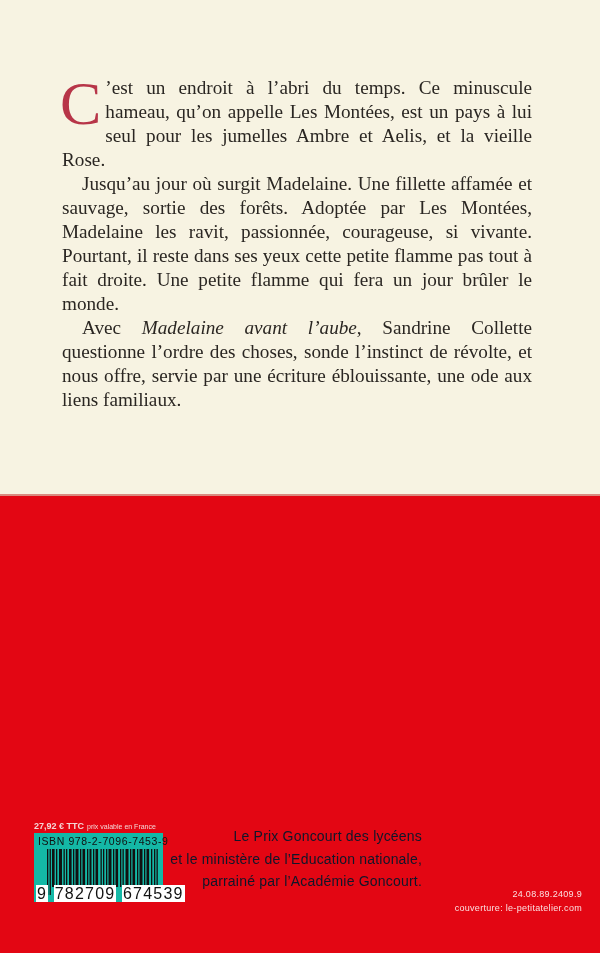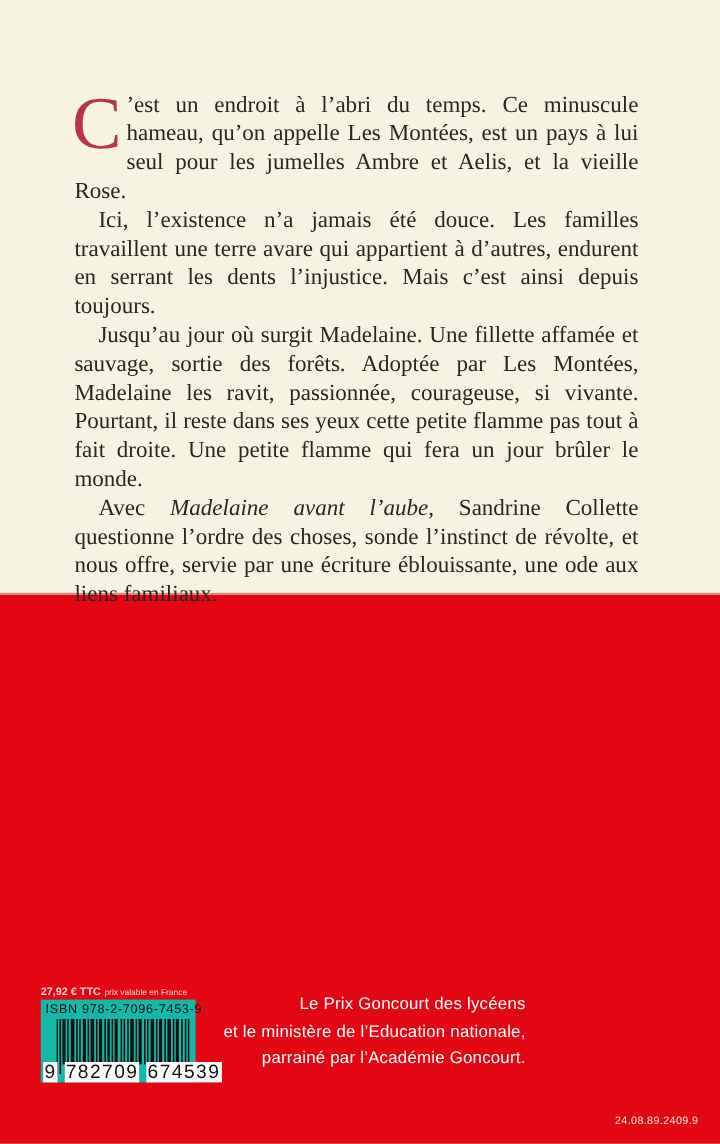--- a/index.html
+++ b/index.html
@@ -54,42 +54,41 @@
     }
     .bars svg { display: block; }
     .digits {
       position: absolute; left: 2px; top: 52px; font-family: "Liberation Sans", sans-serif;
       font-size: 16px; color: #111; letter-spacing: 1.2px; white-space: nowrap;
       background: transparent;
     }
     .digits span { background: #fff; padding: 0 1px; }
 
     .goncourt {
-      position: absolute; right: 162px; top: 825px; width: 300px;
-      color: #ffffff; font-family: "Liberation Sans", "DejaVu Sans", sans-serif;
+      position: absolute; right: 178px; top: 825px; width: 300px;
+      color: #0f172a; font-family: "Liberation Sans", "DejaVu Sans", sans-serif;
       font-size: 14px; line-height: 22.5px; text-align: right; letter-spacing: 0.2px;
     }
     .goncourt div { white-space: nowrap; }
     .info {
       position: absolute; right: 18px; top: 887px; text-align: right;
       color: #fbe0e0; font-family: "Liberation Sans", "DejaVu Sans", sans-serif;
       font-size: 9px; line-height: 14px; letter-spacing: 0.3px;
     }
-    .info div { white-space: nowrap; margin-top: 40px; }
+    .info div { white-space: nowrap; }
   </style>
 </head>
 <body>
 
 <div class="top"></div>
 <div class="divider"></div>
 <div class="bottom"></div>
 
 <div class="text">
   <p><span class="dropcap">C</span><span>’est un endroit à l’abri du temps. Ce minuscule hameau, qu’on appelle Les Montées, est un pays à lui seul pour les jumelles Ambre et Aelis, et la vieille Rose.</span></p>
-  <p class="indent">Ici, l’existence n’a jamais été douce. Les familles travaillent une terre avare qui appartient à d’autres, endurent en serrant les dents l’injustice. Mais c’est ainsi depuis toujours.</p>
   <p class="indent">Jusqu’au jour où surgit Madelaine. Une fillette affamée et sauvage, sortie des forêts. Adoptée par Les Montées, Madelaine les ravit, passionnée, courageuse, si vivante. Pourtant, il reste dans ses yeux cette petite flamme pas tout à fait droite. Une petite flamme qui fera un jour brûler le monde.</p>
   <p class="indent gap"><span>Avec </span><em>Madelaine avant l’aube</em><span>, Sandrine Collette questionne l’ordre des choses, sonde l’instinct de révolte, et nous offre, servie par une écriture éblouissante, une ode aux liens familiaux.</span></p>
 </div>
 
 <div class="price">
   <span>27,92 € TTC</span><span class="small">prix valable en France</span>
 </div>
 
 <div class="barcode-box">
   <div class="isbn">ISBN 978-2-7096-7453-9</div>

